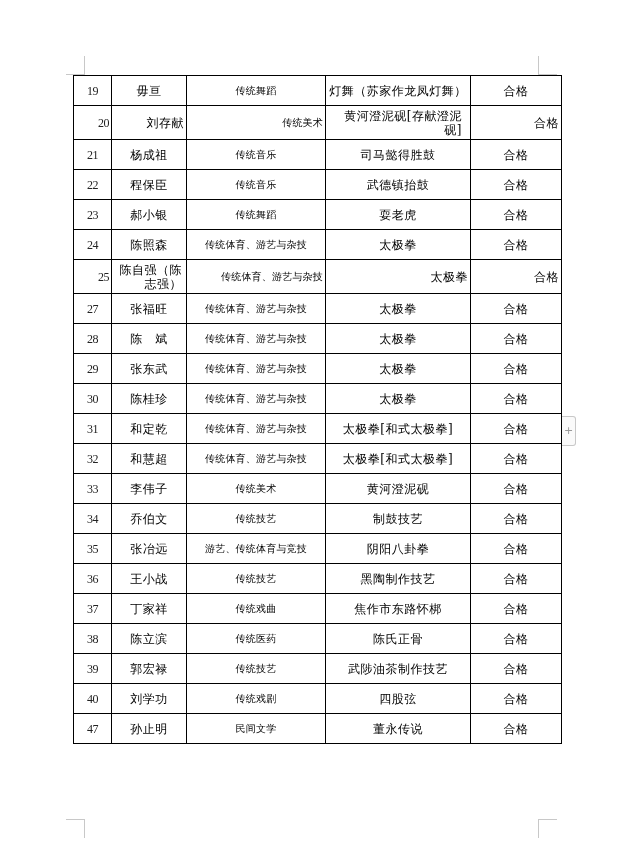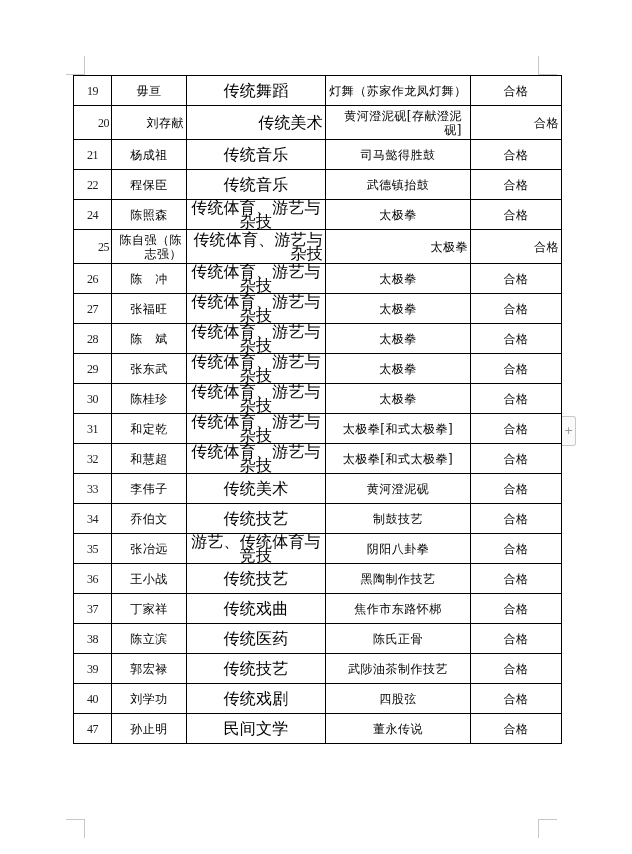--- a/index.html
+++ b/index.html
@@ -53,21 +53,21 @@
       overflow: hidden;
       letter-spacing: 0.5px;
     }
     table.grid tr.tall td { height: 33px; text-align: right; }
     table.grid td.no {
       font-family: "Liberation Serif", serif;
       font-size: 12px;
       letter-spacing: -0.5px;
       color: #222;
     }
-    table.grid td.cat { font-size: 16px; letter-spacing: 0.2px; }
+    table.grid td.cat { font-size: 10px; letter-spacing: 0.2px; }
 
     .add-btn {
       position: absolute;
       left: 562px;
       top: 416px;
       width: 13px;
       height: 28px;
       border: 1px solid #c8c8c8;
       border-left: none;
       border-radius: 0 3px 3px 0;
@@ -119,36 +119,36 @@
         <td>合格</td>
       </tr>
       <tr>
         <td class="no">22</td>
         <td>程保臣</td>
         <td class="cat">传统音乐</td>
         <td>武德镇抬鼓</td>
         <td>合格</td>
       </tr>
       <tr>
+        <td class="no">23</td>
+        <td>郝小银</td>
+        <td class="cat">传统舞蹈</td>
+        <td>耍老虎</td>
+        <td>合格</td>
+      </tr>
+      <tr>
         <td class="no">24</td>
         <td>陈照森</td>
         <td class="cat">传统体育、游艺与杂技</td>
         <td>太极拳</td>
         <td>合格</td>
       </tr>
       <tr class="tall">
         <td class="no">25</td>
         <td style="padding:0 4px;margin-left:8px;">陈自强（陈志强）</td>
-        <td class="cat">传统体育、游艺与杂技</td>
-        <td>太极拳</td>
-        <td>合格</td>
-      </tr>
-      <tr>
-        <td class="no">26</td>
-        <td>陈　冲</td>
         <td class="cat">传统体育、游艺与杂技</td>
         <td>太极拳</td>
         <td>合格</td>
       </tr>
       <tr>
         <td class="no">27</td>
         <td>张福旺</td>
         <td class="cat">传统体育、游艺与杂技</td>
         <td>太极拳</td>
         <td>合格</td>

